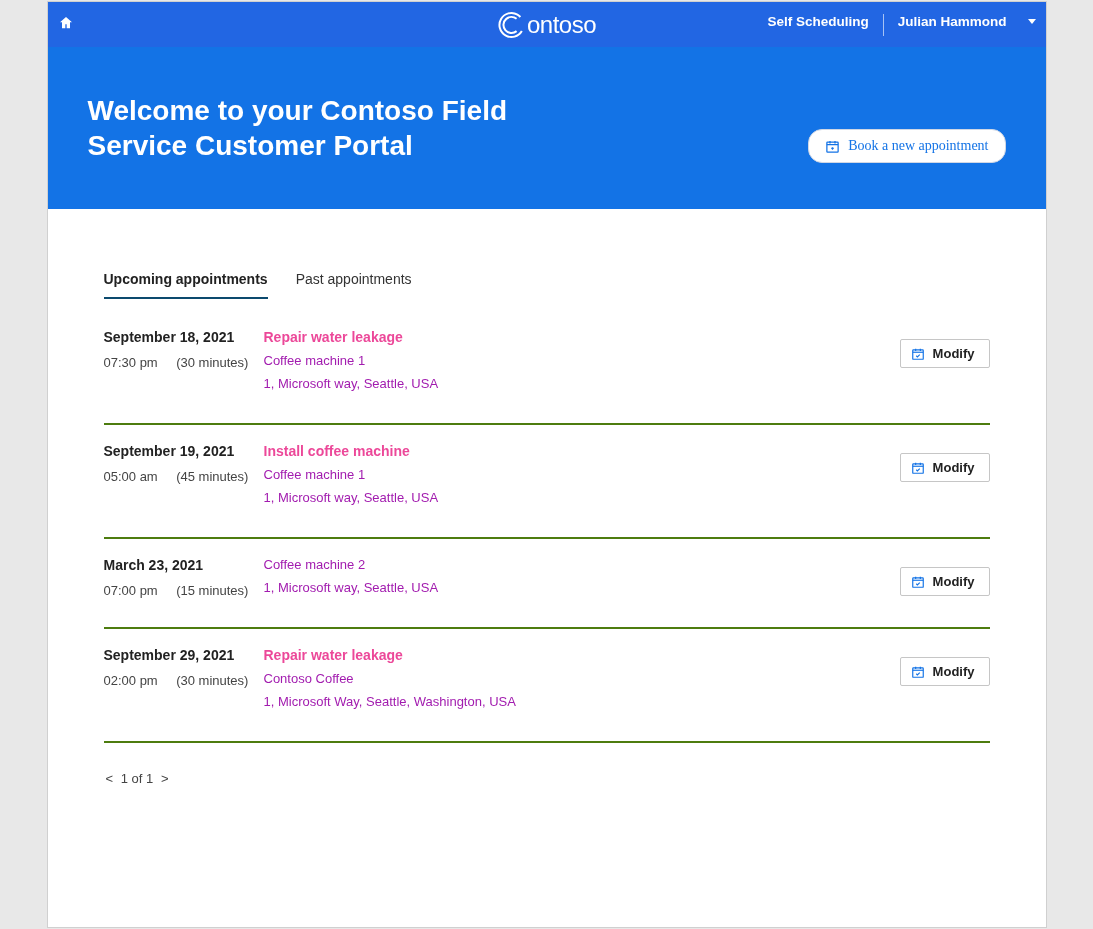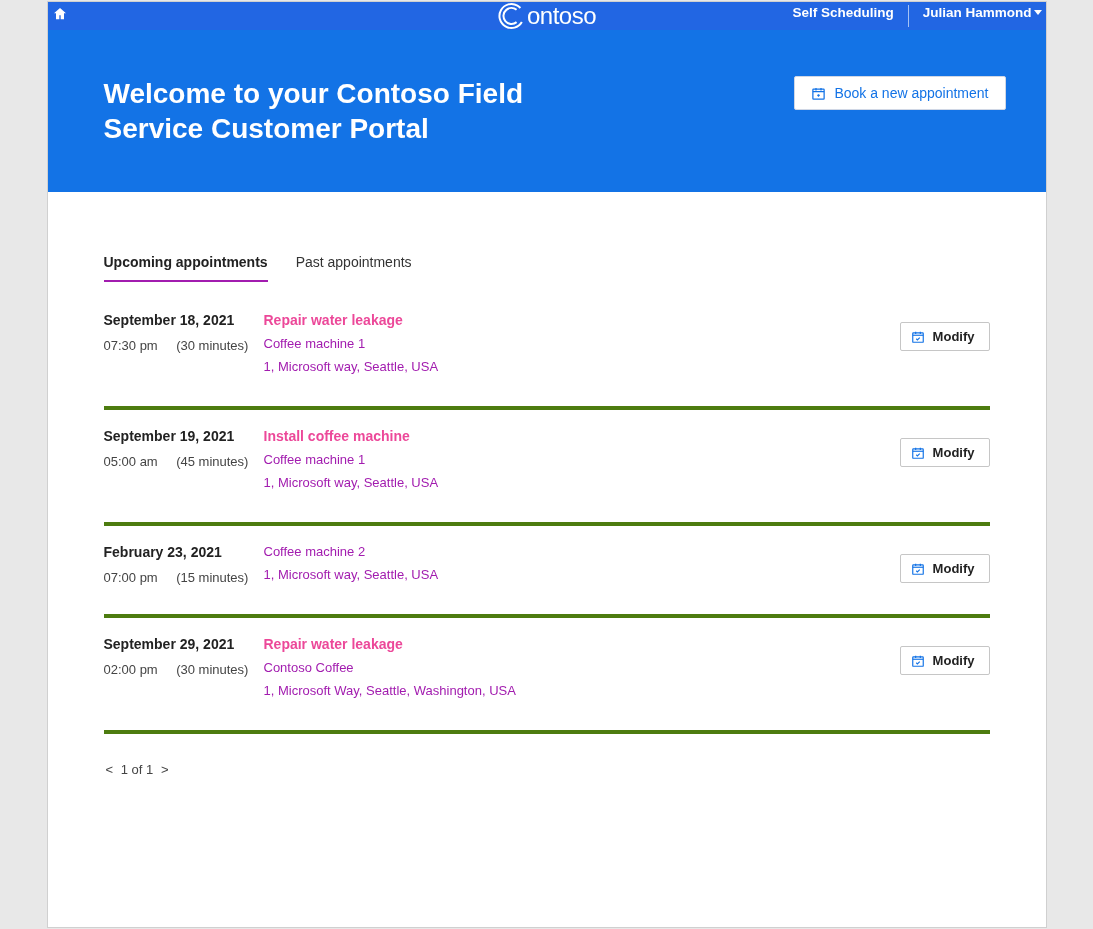--- a/index.html
+++ b/index.html
@@ -11,24 +11,24 @@
   .page-wrap {
     width: 1000px;
     margin: 1px auto 0 auto;
     background: #fff;
     border: 1px solid #d0d0d0;
     min-height: 927px;
   }
   
   .navbar {
     background: #2266e3;
-    height: 28px;
-    display: flex;
-    align-items: center;
-    padding: 0 4px;
+    height: 45px;
+    display: flex;
+    align-items: center;
+    padding: 0 10px;
     color: #fff;
     position: relative;
   }
   .navbar .home {
     width: 40px;
     display: flex;
     align-items: center;
     cursor: pointer;
   }
   .navbar .logo {
@@ -55,54 +55,55 @@
     gap: 14px;
     font-size: 13.5px;
     font-weight: 600;
   }
   .navbar .right .divider {
     width: 1px;
     height: 22px;
     background: rgba(255,255,255,0.6);
   }
   .navbar .right .link { cursor:pointer; }
-  .navbar .right .user { display:flex; align-items:center; gap:2px; cursor:pointer;}
+  .navbar .right .user { display:flex; align-items:center; gap:21px; cursor:pointer;}
   .caret-down {
     width: 0; height: 0;
     border-left: 4px solid transparent;
     border-right: 4px solid transparent;
     border-top: 5px solid #fff;
   }
   
   .hero {
     background: #1373e6;
-    padding: 46px 40px 46px 56px;
-    display: flex;
-    align-items: flex-start;
+    padding: 46px 40px 46px 40px;
+    display: flex;
+    align-items: flex-end;
     justify-content: space-between;
     color: #fff;
   }
   .hero h1 {
     font-size: 28px;
     font-weight: 700;
     line-height: 1.25;
     max-width: 420px;
   }
   .book-btn {
     background: #fff;
     color: #1373e6;
     border: 1px solid #d0d7e5;
     padding: 8px 16px;
     font-size: 14px;
     font-weight: 400;
     cursor: pointer;
     display: inline-flex;
     align-items: center;
     gap: 8px;
-    border-radius: 2px;
+    border-radius: 14px;
+    font-family: Liberation Serif, serif;
   }
   .book-btn svg { display:block;}
   
   .content {
     padding: 62px 56px 0 56px;
   }
   .tabs {
     display: flex;
     gap: 28px;
     border-bottom: 0;
@@ -111,30 +112,30 @@
   .tab {
     font-size: 14px;
     color: #333;
     padding-bottom: 10px;
     cursor: pointer;
     font-weight:400;
   }
   .tab.active {
     color: #222;
     font-weight: 600;
-    border-bottom: 2px solid #a21caf;
+    border-bottom: 2px solid #0c4a6e;
   }
   .appt-list {
     margin-top: 24px;
   }
   .appt {
     display: flex;
     align-items: flex-start;
     padding: 18px 0 24px 0;
-    border-bottom: 4px solid #4d7c0f;
+    border-bottom: 2px solid #4d7c0f;
   }
   .appt:first-child { padding-top: 6px;}
   .appt .col-date {
     width: 160px;
     flex-shrink: 0;
   }
   .appt .col-date .date {
     font-size: 14px;
     font-weight: 700;
     color: #222;
@@ -298,21 +299,21 @@
                   <path d="M8 3v4M16 3v4"></path>
   <path d="M9 15l2 2 4-4"></path>
 </svg>
               </span>
         <span>Modify</span>
       </button>
     </div>
         </div>
         <div class="appt">
     <div class="col-date">
-      <div class="date">February 23, 2021</div>
+      <div class="date">March 23, 2021</div>
       <span class="time">07:00 pm</span>
       <span class="dur">(15 minutes)</span>
     </div>
     <div class="col-details">
       <div class="asset">Coffee machine 2</div>
       <div class="addr">1, Microsoft way, Seattle, USA</div>
     </div>
     <div class="col-action">
       <button class="modify-btn">
         <span>

